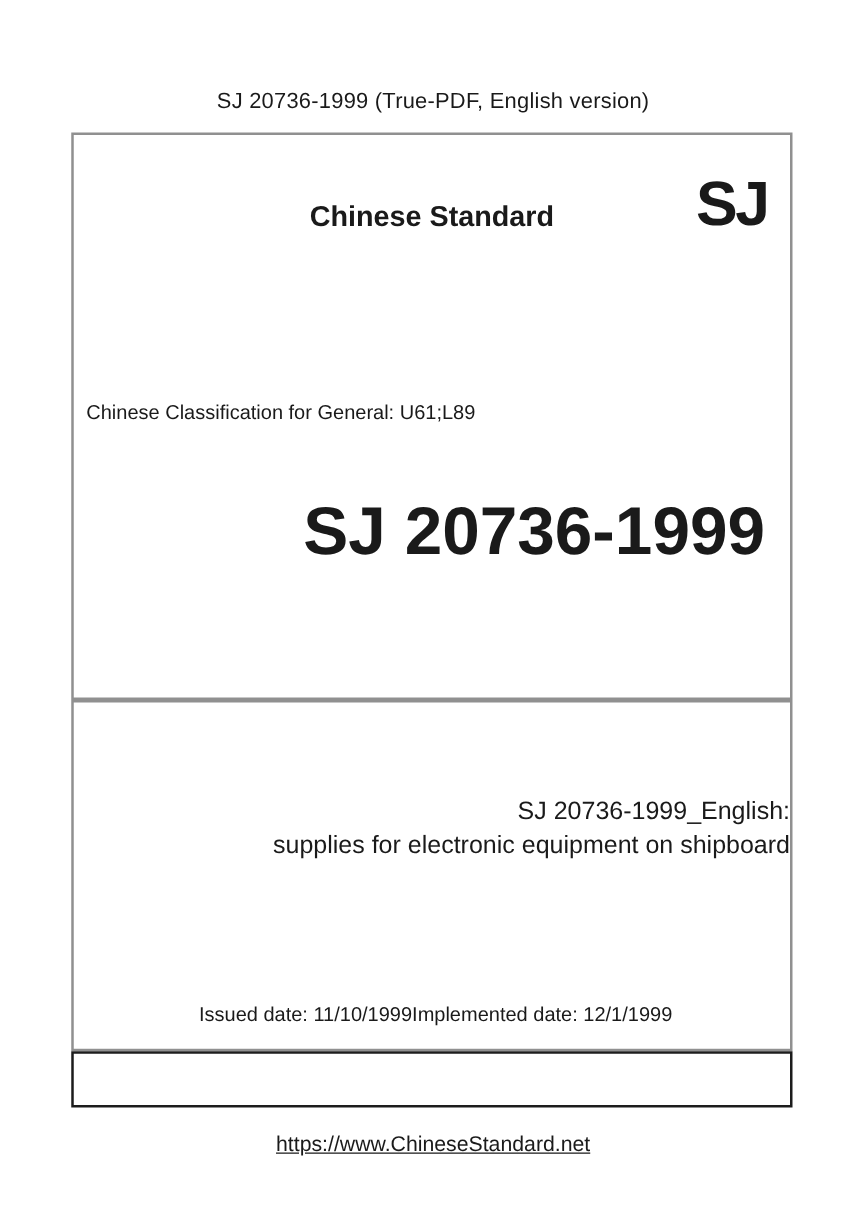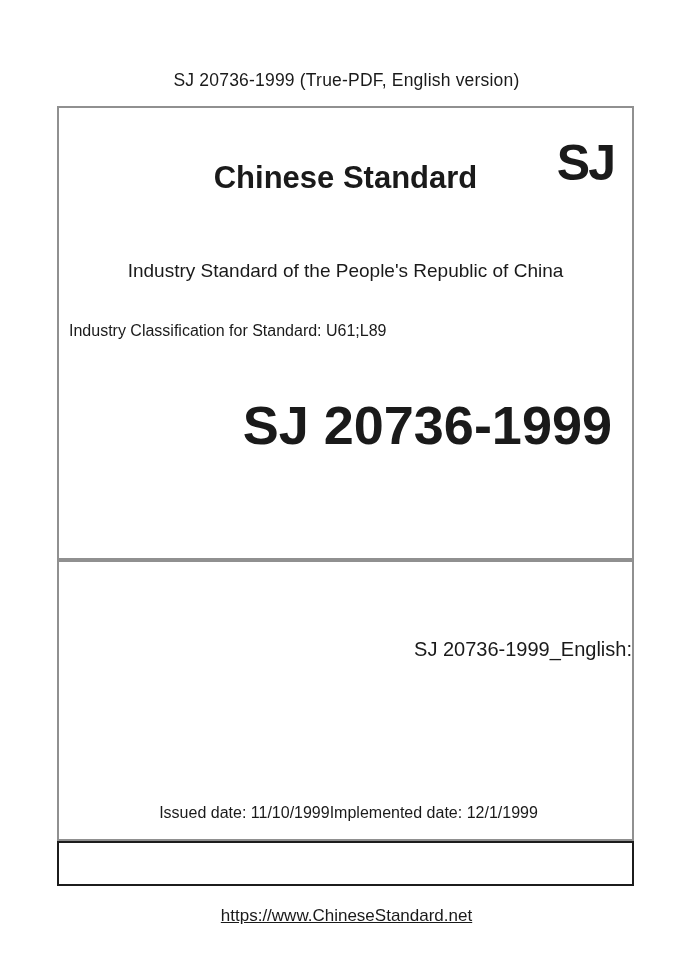--- a/index.html
+++ b/index.html
@@ -34,21 +34,21 @@
     left: 57px; width: 577px;
     position: absolute;
     border: 2px solid #1c1c1c;
     background: #ffffff;
   }
 
   .cover-title {
     position: absolute;
     top: 52px; left: 0; width: 100%;
     text-align: center;
-    font-size: 31px;
+    font-size: 23px;
     font-weight: bold;
   }
   .sj-logo {
     position: absolute;
     top: 30px; right: 18px;
     font-size: 50px;
     font-weight: bold;
     letter-spacing: -2px;
     line-height: 1;
   }
@@ -102,28 +102,28 @@
 </head>
 <body>
 
 <div class="page">
 
   <div class="doc-header">SJ 20736-1999 (True-PDF, English version)</div>
 
   <div class="box box-top">
     <div class="cover-title">Chinese Standard</div>
     <div class="sj-logo">SJ</div>
-    <div class="cover-subtitle">Industry Standard of the People's Republic of China</div>
-    <div class="classification">Industry Classification for Standard: U61;L89</div>
+    <div class="classification">Chinese Classification for General: U61;L89</div>
     <div class="standard-number">SJ 20736-1999</div>
   </div>
 
   <div class="box box-middle">
     <div class="english-title">
       <div>SJ 20736-1999_English:</div>
+      <div>supplies for electronic equipment on shipboard</div>
     </div>
     <div class="dates-row">
       <span>Issued date: 11/10/1999</span>
       <span>Implemented date: 12/1/1999</span>
     </div>
   </div>
 
   <div class="box-bottom"></div>
 
   <div class="footer-link-wrap">

